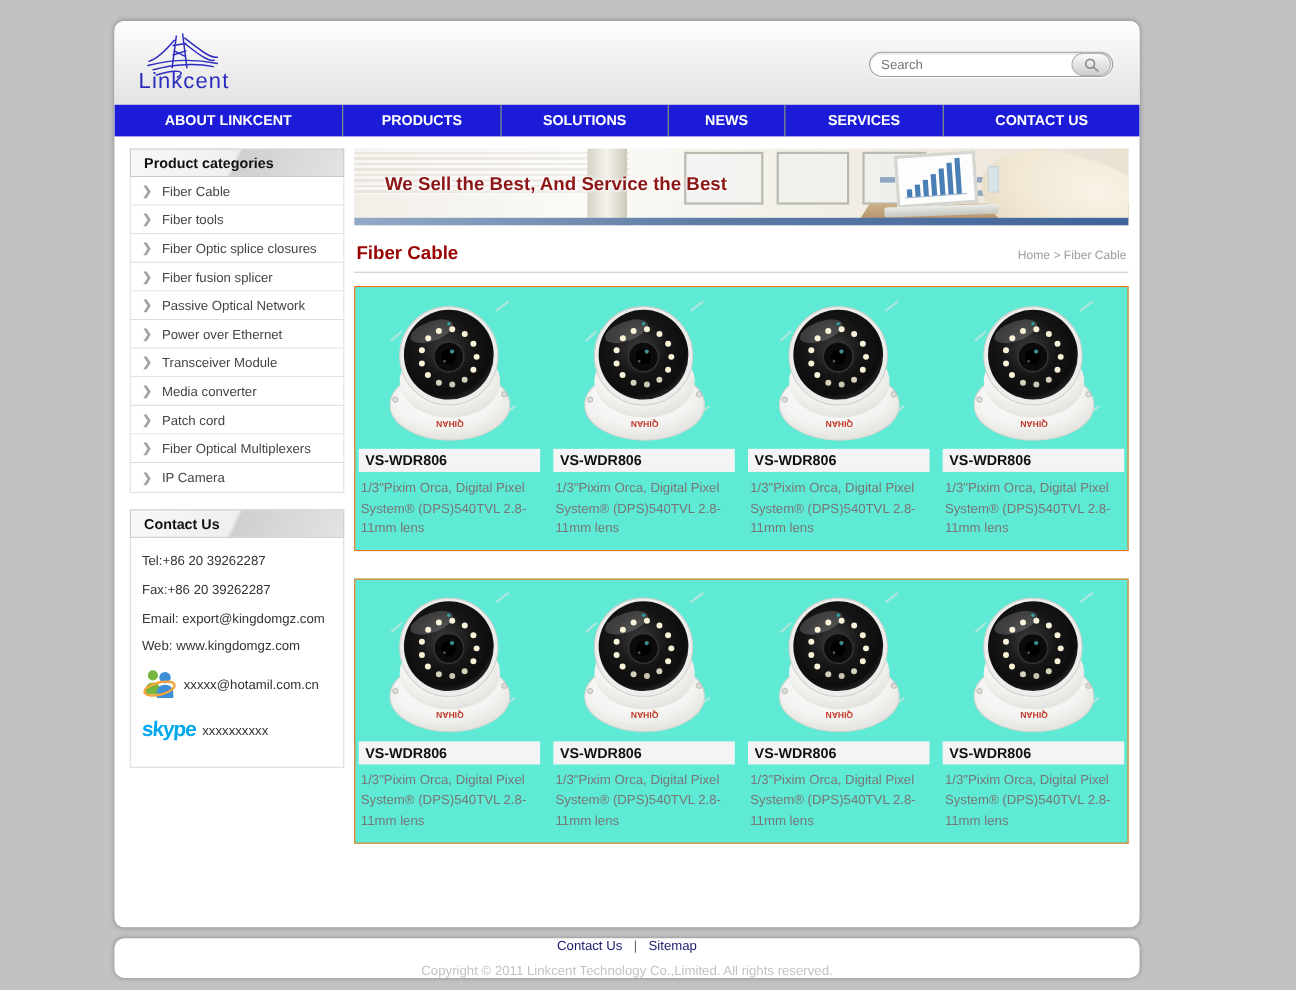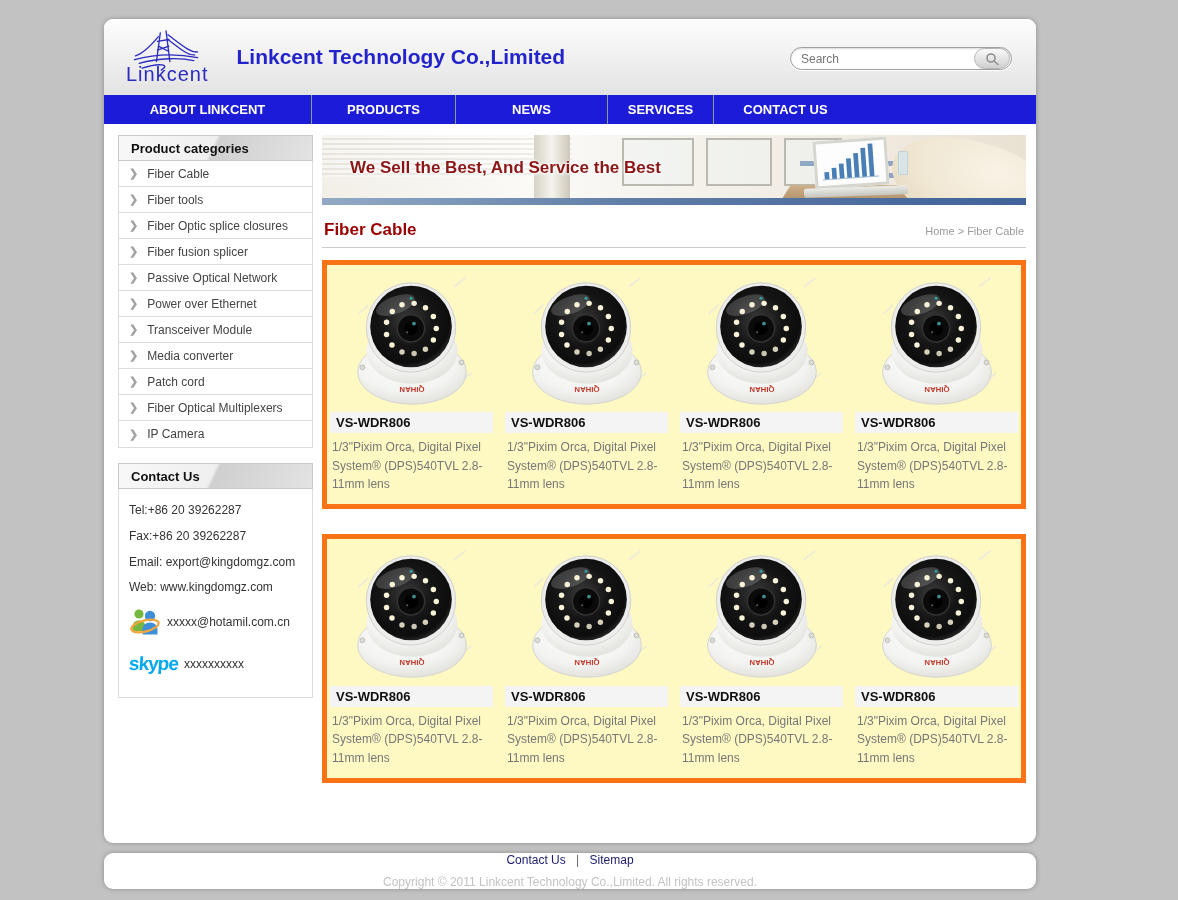--- a/index.html
+++ b/index.html
@@ -76,21 +76,21 @@
                background:linear-gradient(90deg,#93aac6,#5e7ca6 45%,#3f639a); }
   .slogan { position:absolute; left:28px; top:23px; font-size:17px; font-weight:bold; color:#8c1515;
             text-shadow:0 0 2px #fff, 0 0 4px #fff, 1px 1px 3px #fff; }
 
   
   .title-row { display:flex; justify-content:space-between; align-items:baseline; padding:0 2px; }
   .page-title { color:#990000; font-size:17px; font-weight:bold; margin-bottom:7px; }
   .breadcrumb { font-size:11px; color:#9b9b9b; }
   .breadcrumb a { color:#9b9b9b; text-decoration:none; cursor:pointer; }
   .rule { border-bottom:1px solid #cacaca; }
-  .grid-block { background:#fef9c3; border:5px solid #f97316; padding:8px 3px 10px; margin-top:12px;
+  .grid-block { background:#5eead4; border:1px solid #f97316; padding:8px 3px 10px; margin-top:12px;
                 display:grid; grid-template-columns:repeat(4,1fr); column-gap:12px; }
   .grid-block + .grid-block { margin-top:25px; }
   .thumb { height:139px; display:flex; align-items:center; justify-content:center; cursor:pointer; }
   .thumb svg { width:148px; height:136px; }
   .ptitle { background:#f4f4f4; font-weight:bold; font-size:13px; color:#101010; padding:3px 6px; cursor:pointer; }
   .pdesc { font-size:12px; color:#777; line-height:1.55; padding:5px 2px 0; }
 
   
   .footer { margin-top:10px; height:36px; display:flex; align-items:center; justify-content:space-between; padding:0 18px;flex-direction:column; }
   .f-links { font-size:12px; color:#888; }
@@ -170,35 +170,35 @@
               <path d="M39 6 C 55 18, 63 25, 70 24"></path>
                 <path d="M39 11 C 53 22, 61 28, 67 27"></path>
               <path d="M29 8 C 19 20, 12 26, 5 28"></path>
               <path d="M4 32 C 26 26, 50 26, 70 30"></path>
                 <path d="M9 36 C 30 30, 52 30, 66 33"></path>
               <path d="M12 41 C 30 35, 42 37, 32 43"></path>
             </g>
           </svg>
           <div class="logo-word">Linkcent</div>
         </div>
-        <div class="company">Linkcent Technology Co.,Limited</div>
         <div class="search-wrap">
           <input type="text" placeholder="Search" style="">
           <button class="search-btn">
             <svg width="16" height="14" viewBox="0 0 16 14">
               <circle cx="7" cy="6" r="4" fill="none" stroke="#8f8f8f" stroke-width="1.6"></circle>
               <line x1="10" y1="9" x2="14" y2="12.5" stroke="#8f8f8f" stroke-width="1.6" stroke-linecap="round"></line>
             </svg>
           </button>
         </div>
       </header>
 
       <nav class="nav">
         <div class="nav-item">ABOUT LINKCENT</div>
         <div class="nav-item">PRODUCTS</div>
+        <div class="nav-item">SOLUTIONS</div>
         <div class="nav-item">NEWS</div>
         <div class="nav-item">SERVICES</div>
         <div class="nav-item">CONTACT US</div>
       </nav>
 
       <div class="content">
 
         <aside class="sidebar">
           <div class="panel-head">Product categories</div>
           <ul class="cat-list">

